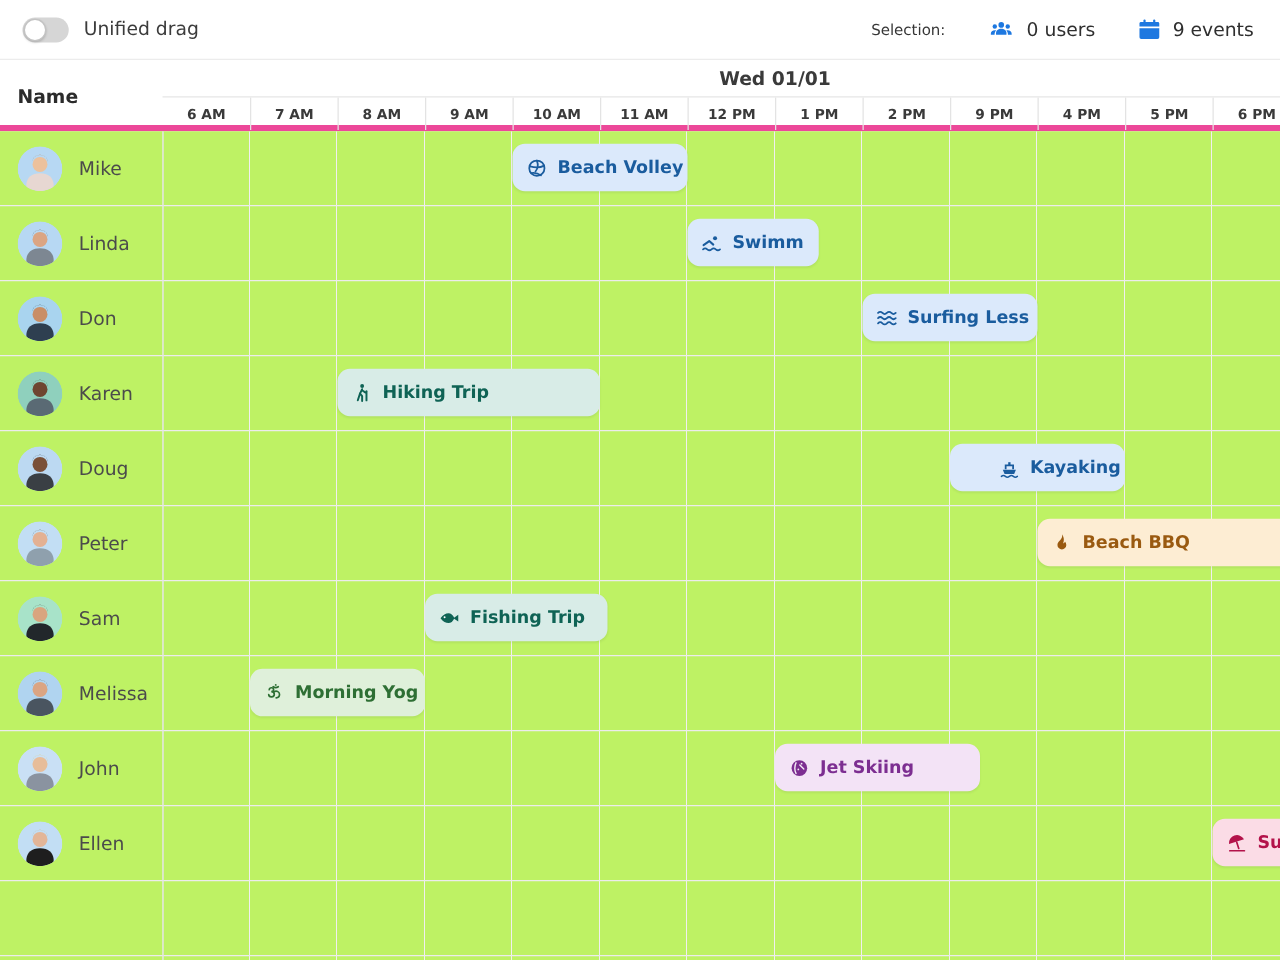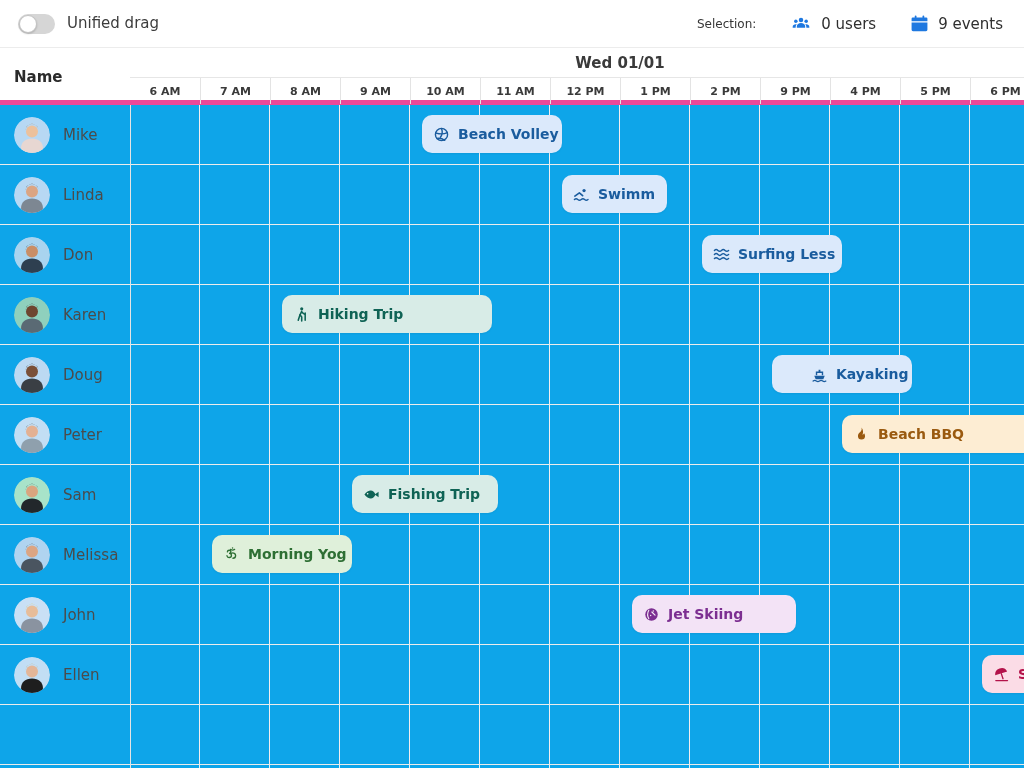--- a/index.html
+++ b/index.html
@@ -26,32 +26,32 @@
     font-size:15px; font-weight:700; color:#2b2b2b; }
   .date-row { margin-left:130px; height:30px; border-bottom:1px solid #e6e6e6; position:relative; }
   .date-label { position:absolute; left:0; width:980px; top:0; height:30px; display:flex;
     align-items:center; justify-content:center; font-size:15px; font-weight:600; color:#3a3a3a; }
   .ticks-row { margin-left:130px; height:26px; display:flex; }
   .tick { width:70px; flex:0 0 70px; display:flex; align-items:center; justify-content:center;
     font-size:11px; font-weight:600; color:#3a3a3a; border-left:1px solid #e3e3e3; }
   .tick:first-child { border-left:none; }
 
   
-  .grid-body { position:relative; height:663px; background:#0ea5e9; overflow:hidden; }
+  .grid-body { position:relative; height:663px; background:#bef264; overflow:hidden; }
   .vlines { position:absolute; left:130px; right:0; top:0; bottom:0; pointer-events:none; z-index:0;
     background:repeating-linear-gradient(to right, transparent 0, transparent 69px, #f1eef0 69px, #f1eef0 70px); }
   .col-border { position:absolute; left:130px; top:0; bottom:0; width:1px; background:#e4e4e4; z-index:3; }
   .row { position:relative; height:60px; border-bottom:1px solid #ececec; z-index:1; }
   .row.filler { border-bottom:1px solid #ececec; height:60px; }
   .res-cell { position:absolute; left:0; top:0; width:130px; height:100%; display:flex;
     align-items:center; z-index:2; }
   .avatar { width:36px; height:36px; margin-left:14px; border-radius:50%; overflow:hidden; flex:0 0 auto; }
   .avatar svg { display:block; }
   .res-name { margin-left:13px; font-size:15px; color:#4b4b4b; }
-  .lane { position:absolute; left:130px; right:0; top:0; height:100%;margin-left:12px; }
+  .lane { position:absolute; left:130px; right:0; top:0; height:100%; }
 
   
   .event { position:absolute; top:10px; height:38px; border-radius:10px; display:flex;
     align-items:center; gap:8px; padding:0 11px; font-size:14px; font-weight:600;
     white-space:nowrap; overflow:hidden; cursor:pointer; z-index:2;
     box-shadow:0 1px 2px rgba(16,24,40,.07); }
   .event .icon { flex:0 0 auto; display:flex; }
   .event .icon svg { width:17px; height:17px; display:block; }
 </style>
 </head>

